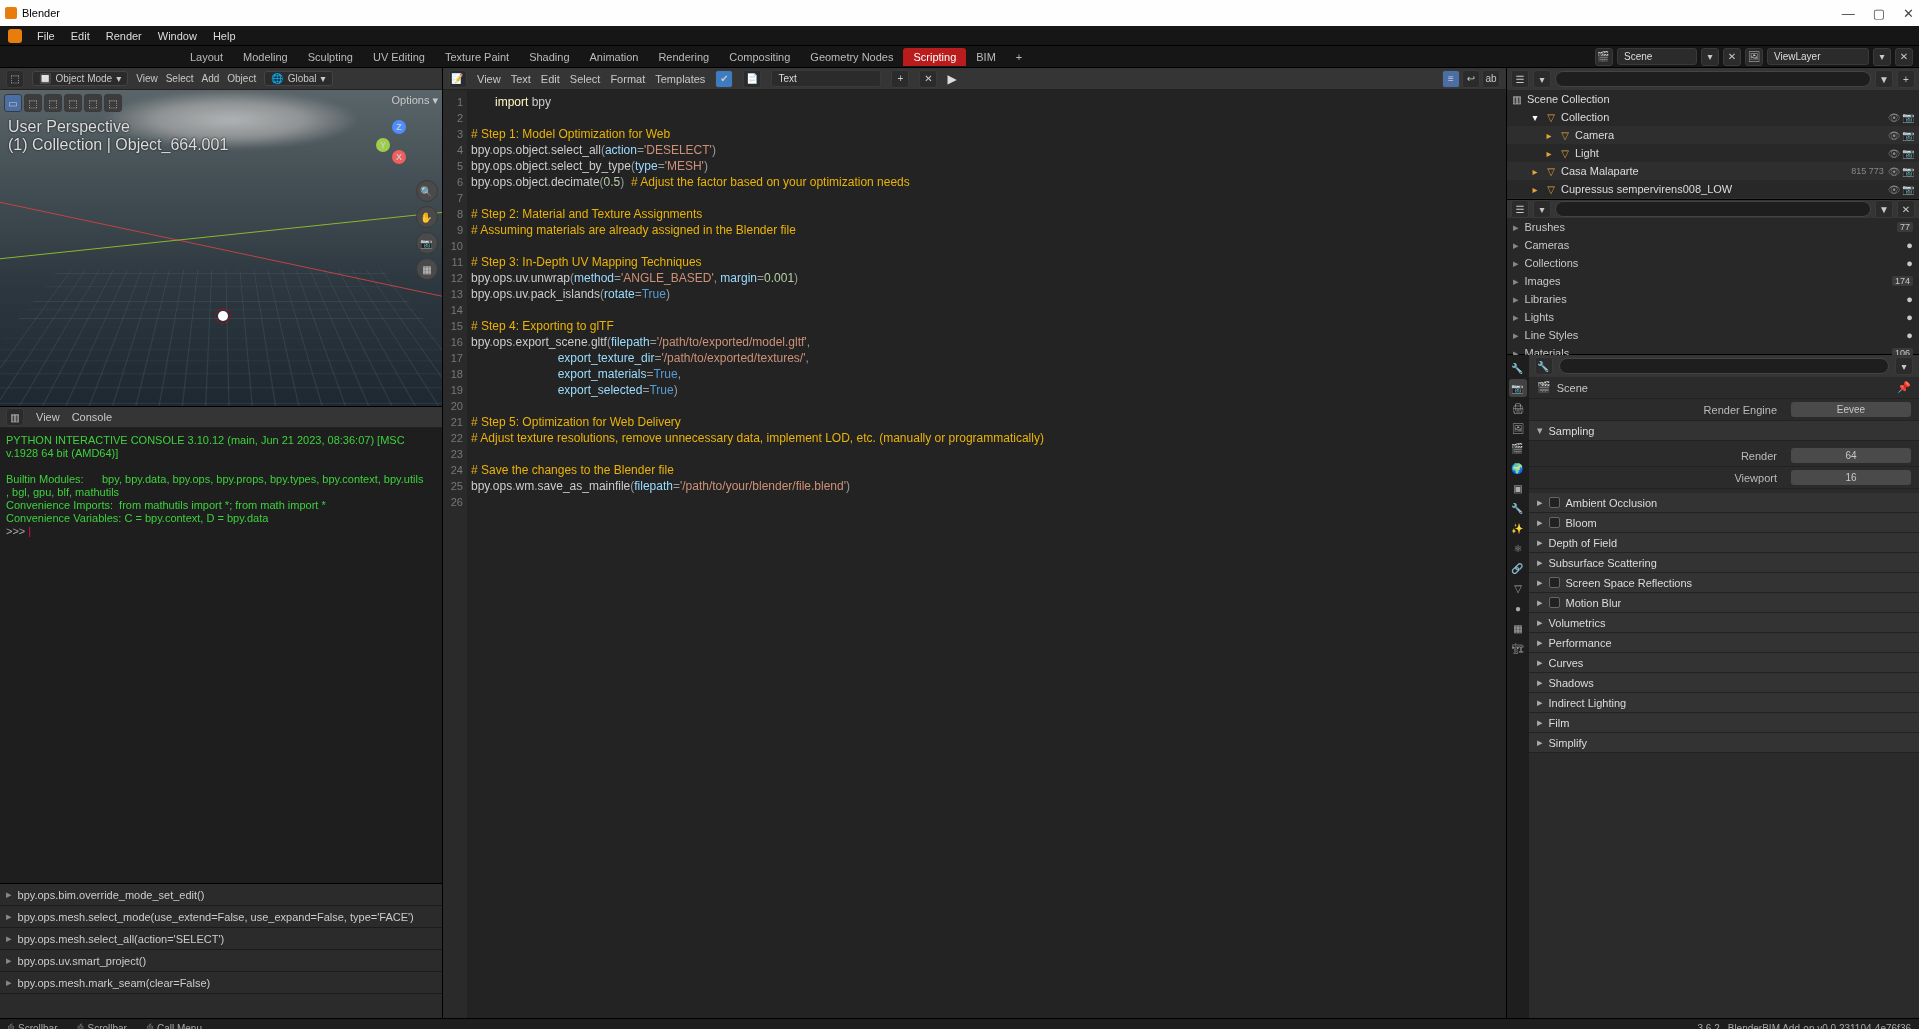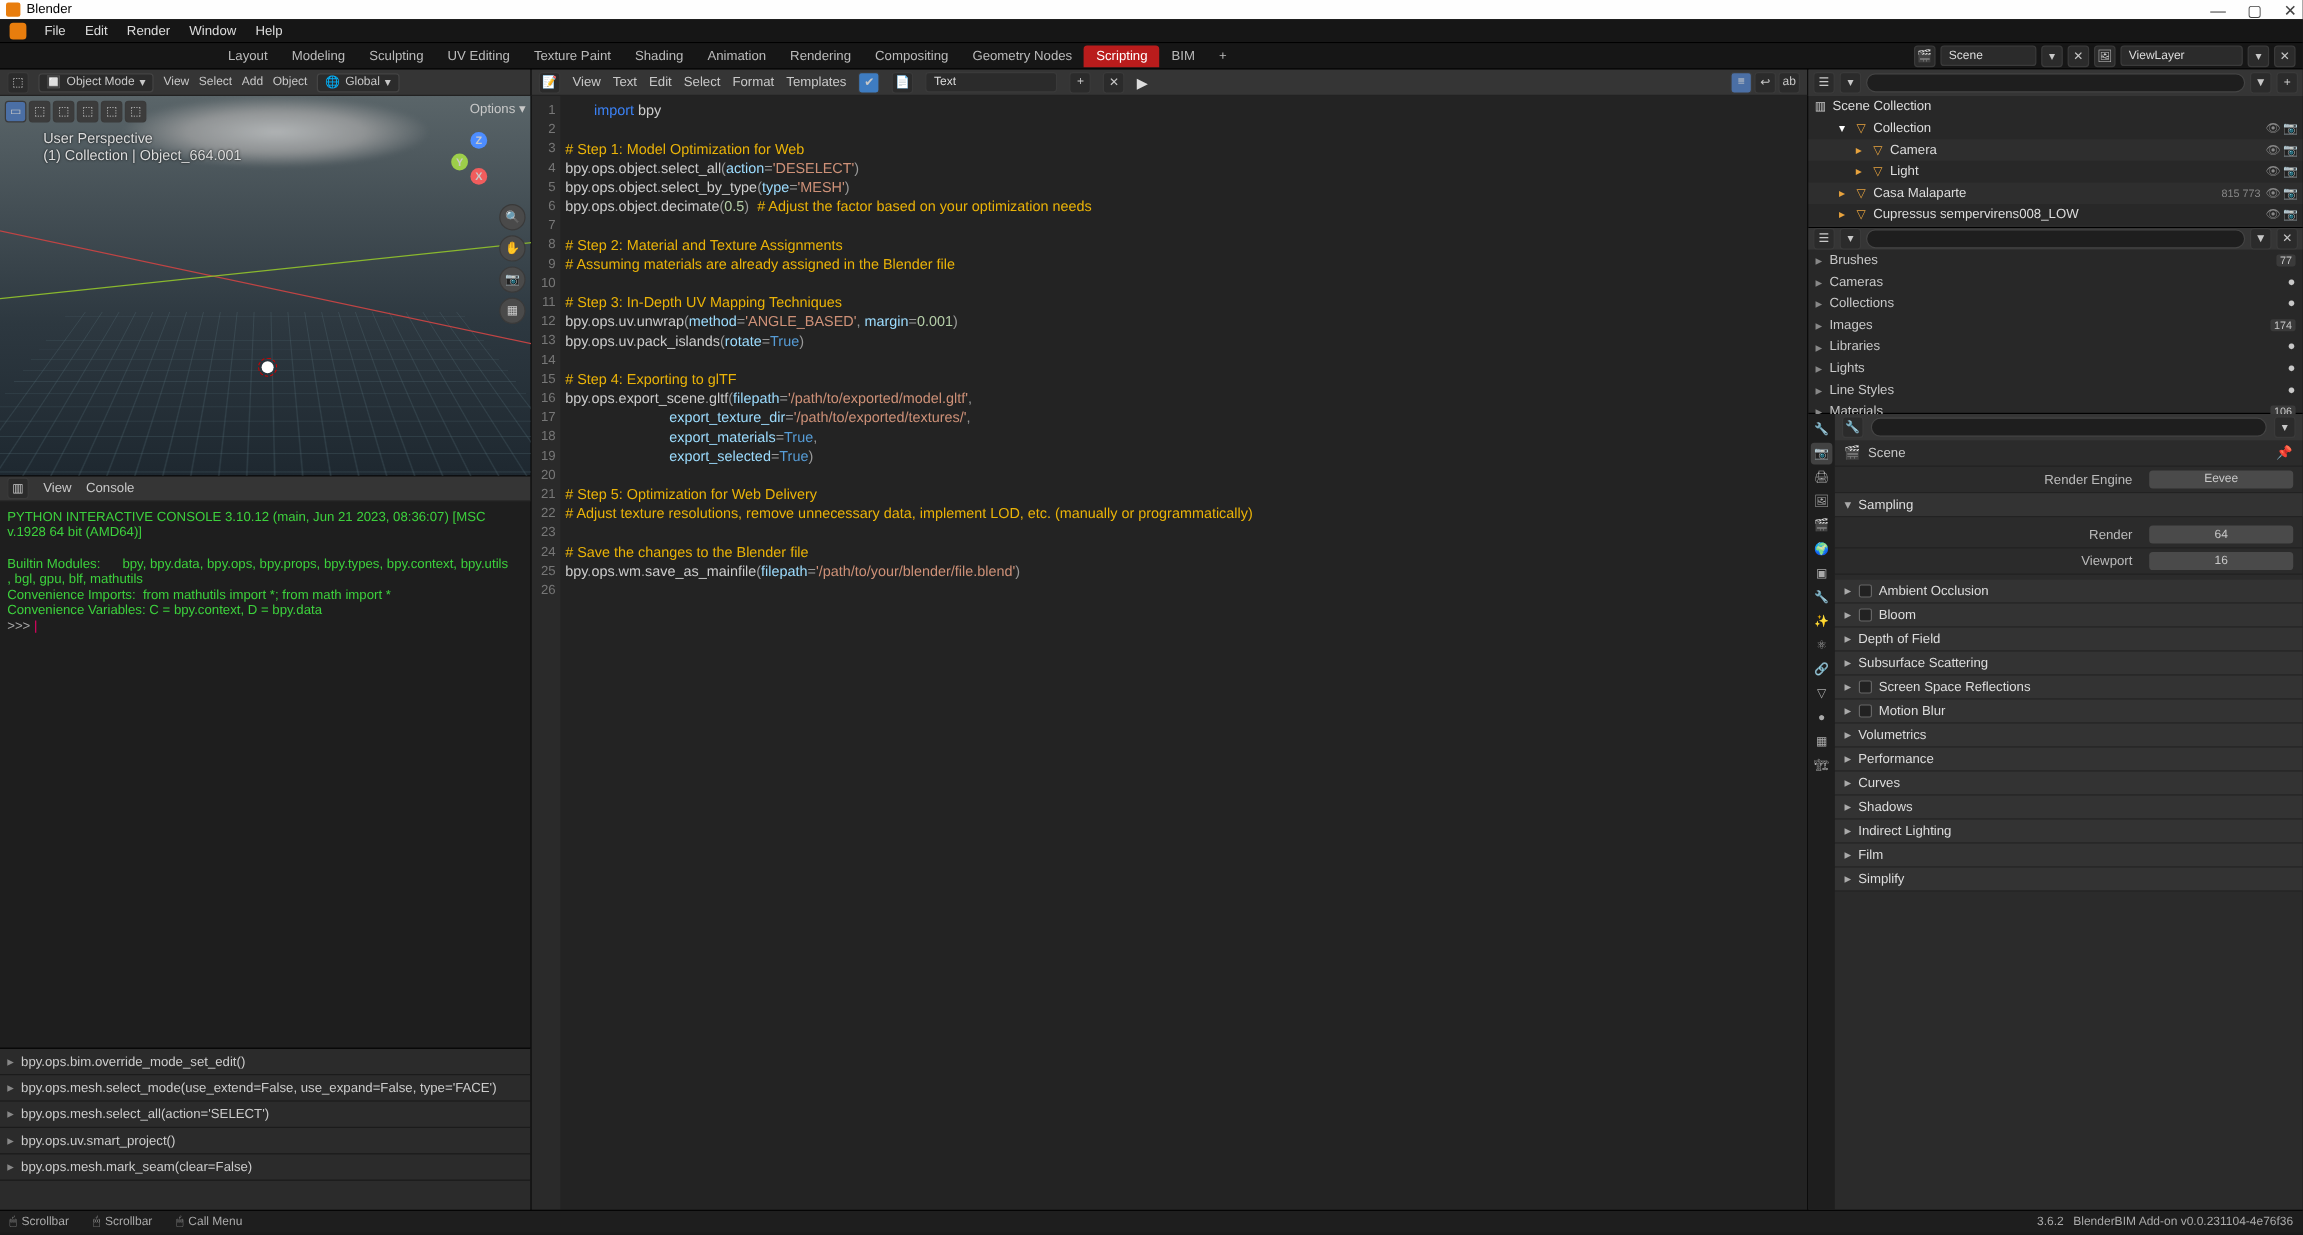--- a/index.html
+++ b/index.html
@@ -1,17 +1,17 @@
 <!DOCTYPE html>
 <html><head>
 <meta charset="utf-8">
 <style>
 * { margin:0; padding:0; box-sizing:border-box; font-family:"Segoe UI",Arial,sans-serif; }
 body { background:#1b1b1b; color:#c8c8c8; font-size:11px; overflow:hidden; width:1919px; height:1029px; }
-.titlebar { height:16px; background:#fefefe; color:#000; display:flex; align-items:center; padding:0 5px; font-size:11px; }
+.titlebar { height:26px; background:#fefefe; color:#000; display:flex; align-items:center; padding:0 5px; font-size:11px; }
 .titlebar .logo { width:12px; height:12px; background:#e87d0d; border-radius:2px; margin-right:5px; }
 .titlebar .ctrls { margin-left:auto; display:flex; gap:18px; font-size:13px; color:#444; }
 .menubar { height:20px; background:#161616; display:flex; align-items:center; padding:0 8px; gap:2px; border-bottom:1px solid #000; }
 .menubar .mitem { padding:2px 8px; color:#ddd; cursor:pointer; font-size:11px; }
 .menubar .logo2 { width:14px; height:14px; background:#e87d0d; border-radius:3px; margin-right:5px; }
 .tabbar { height:22px; background:#161616; display:flex; align-items:center; border-bottom:1px solid #000; }
 .tabbar .tleft { width:180px; }
 .tabbar .tab { padding:3px 10px; color:#bbb; font-size:11px; cursor:pointer; }
 .tabbar .tab.active { background:#b91c1c; color:#fff; border-radius:3px 3px 0 0; }
 .tabbar .rctrls { margin-left:auto; display:flex; align-items:center; gap:4px; padding-right:6px; }
@@ -24,21 +24,21 @@
 .toolbar { height:22px; background:#353535; display:flex; align-items:center; padding:0 6px; gap:8px; border-bottom:1px solid #222; font-size:10px; }
 .toolbar .sel { background:#2b2b2b; border:1px solid #444; border-radius:3px; padding:1px 6px; display:flex; align-items:center; gap:4px; }
 .viewport { height:316px; background:linear-gradient(180deg,#5a6569 0%,#2d3840 60%,#1e2830 100%); position:relative; overflow:hidden; }
 .viewport::after { content:""; position:absolute; inset:0; background:
  repeating-linear-gradient(0deg,transparent 0 18px,rgba(90,120,130,.25) 18px 19px),
  repeating-linear-gradient(90deg,transparent 0 18px,rgba(90,120,130,.25) 18px 19px);
  transform:perspective(400px) rotateX(55deg) translateY(80px); transform-origin:center 80%; }
 .vp-toolbar { position:absolute; top:4px; left:4px; display:flex; gap:2px; z-index:3;}
 .vp-toolbar .iconbtn { background:#3c3c3c; }
 .vp-opts { position:absolute; top:4px; right:4px; z-index:3; }
-.vp-info { position:absolute; top:28px; left:8px; font-size:12px; color:#ddd; text-shadow:0 0 2px #000; z-index:3;margin-left:28px; }
+.vp-info { position:absolute; top:28px; left:8px; font-size:16px; color:#ddd; text-shadow:0 0 2px #000; z-index:3; }
 .vp-gizmo { position:absolute; top:30px; right:20px; width:46px; height:46px; z-index:3; }
 .vp-gizmo .ax { position:absolute; width:14px; height:14px; border-radius:50%; font-size:9px; font-weight:bold; display:flex; align-items:center; justify-content:center; }
 .vp-gizmo .z { background:#4d8dff; top:0; left:16px; }
 .vp-gizmo .y { background:#9dce4a; top:18px; left:0; }
 .vp-gizmo .x { background:#f05d5d; top:30px; left:16px; }
 .vp-sidebtns { position:absolute; right:4px; top:90px; display:flex; flex-direction:column; gap:4px; z-index:3;}
 .vp-sidebtns .iconbtn { background:#4a4a4a; width:22px; height:22px; border-radius:11px; }
 .vp-cloud { position:absolute; top:0; left:100px; width:260px; height:60px; background:radial-gradient(ellipse at center,#d8d8d8 0%,#aaa 40%,transparent 70%); filter:blur(2px); opacity:.7; z-index:2;}
 .xline { position:absolute; top:165px; left:-50px; width:600px; height:1px; background:#c04444; transform:rotate(12deg); z-index:2;}
 .yline { position:absolute; top:142px; left:-50px; width:600px; height:1px; background:#8ab82e; transform:rotate(-6deg); z-index:2;}
@@ -49,21 +49,21 @@
 .console { flex:1; background:#1e1e1e; padding:6px; font-family:"Consolas",monospace; font-size:11px; color:#3dd13d; overflow:hidden; white-space:pre-wrap; }
 .console .prompt { color:#aaa; }
 .info-panel { height:135px; background:#2b2b2b; border-top:1px solid #000; overflow:hidden; }
 .info-line { display:flex; align-items:center; padding:4px 6px; gap:6px; font-family:"Consolas",monospace; font-size:11px; color:#ccc; border-bottom:1px solid #1b1b1b;}
 .info-line .tri { color:#888; }
 .editor-hdr { height:22px; background:#353535; display:flex; align-items:center; padding:0 6px; gap:10px; border-bottom:1px solid #222;}
 .editor-hdr .play { color:#ddd; font-size:12px;}
 .editor { flex:1; background:#232323; font-family:"Consolas",monospace; font-size:12px; display:flex; overflow:hidden; }
 .gutter { width:24px; text-align:right; padding:4px 4px 0 0; color:#777; background:#2a2a2a; font-size:11px; line-height:16px;}
 .code { flex:1; padding:4px 6px 0 4px; line-height:16px; white-space:pre; color:#ccc;}
-.code .kw{color:#3b82f6;padding-left:24px;} .code .fn{color:#999;} .code .s{color:#ce9178;} .code .n{color:#b5cea8;} .code .c{color:#eab308;font-style:normal;} .code .a{color:#9cdcfe;} .code .b{color:#569cd6;}
+.code .kw{color:#fef9c3;padding-left:24px;} .code .fn{color:#999;} .code .s{color:#ce9178;} .code .n{color:#b5cea8;} .code .c{color:#eab308;font-style:normal;} .code .a{color:#9cdcfe;} .code .b{color:#569cd6;}
 .editor-footer { height:18px; background:#353535; display:flex; align-items:center; padding:0 8px; font-size:10px; color:#bbb;}
 .outliner { height:132px; background:#282828; display:flex; flex-direction:column; border-bottom:1px solid #000;}
 .out-hdr { height:22px; background:#353535; display:flex; align-items:center; padding:0 4px; gap:4px;}
 .out-hdr input { flex:1; background:#1e1e1e; border:1px solid #444; border-radius:8px; padding:1px 6px; color:#ddd; font-size:10px; height:16px;}
 .out-tree { flex:1; overflow:hidden; font-size:11px;}
 .out-row { display:flex; align-items:center; height:18px; padding:0 4px; gap:4px;}
 .out-row.alt { background:#2e2e2e;}
 .out-row .ind { display:inline-block; }
 .out-row .ic { width:12px; height:12px; display:inline-flex; align-items:center; justify-content:center; font-size:10px;}
 .out-row .lbl { flex:1; color:#ddd; white-space:nowrap; overflow:hidden; text-overflow:ellipsis;}

